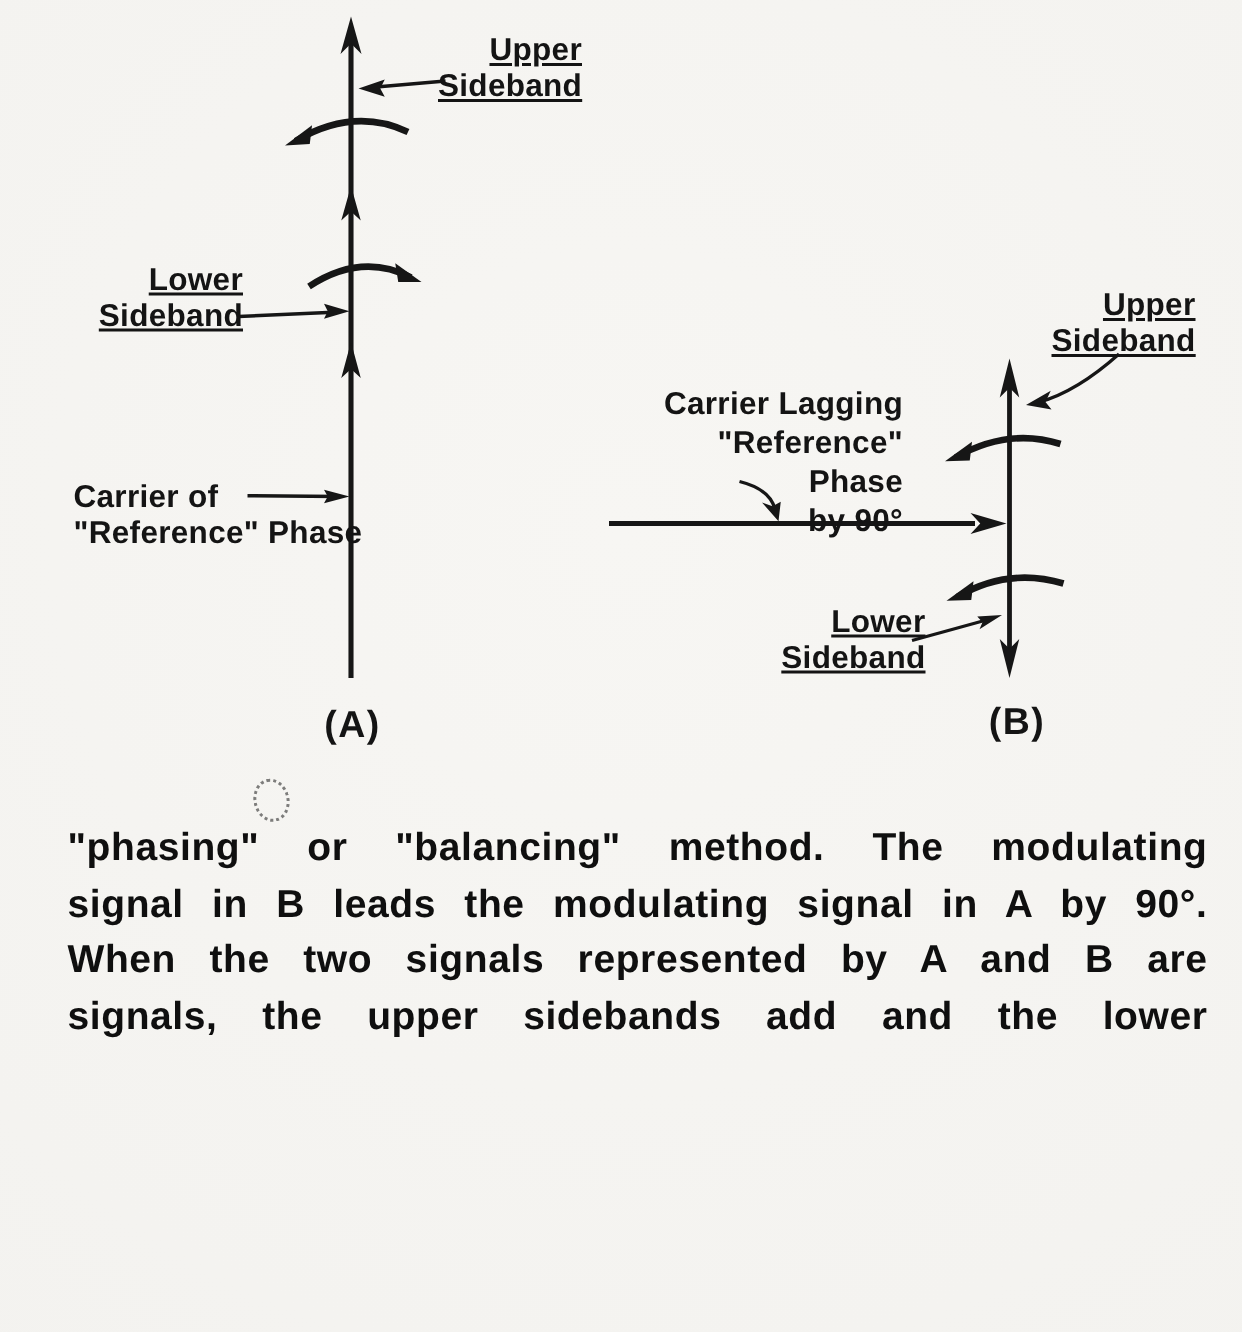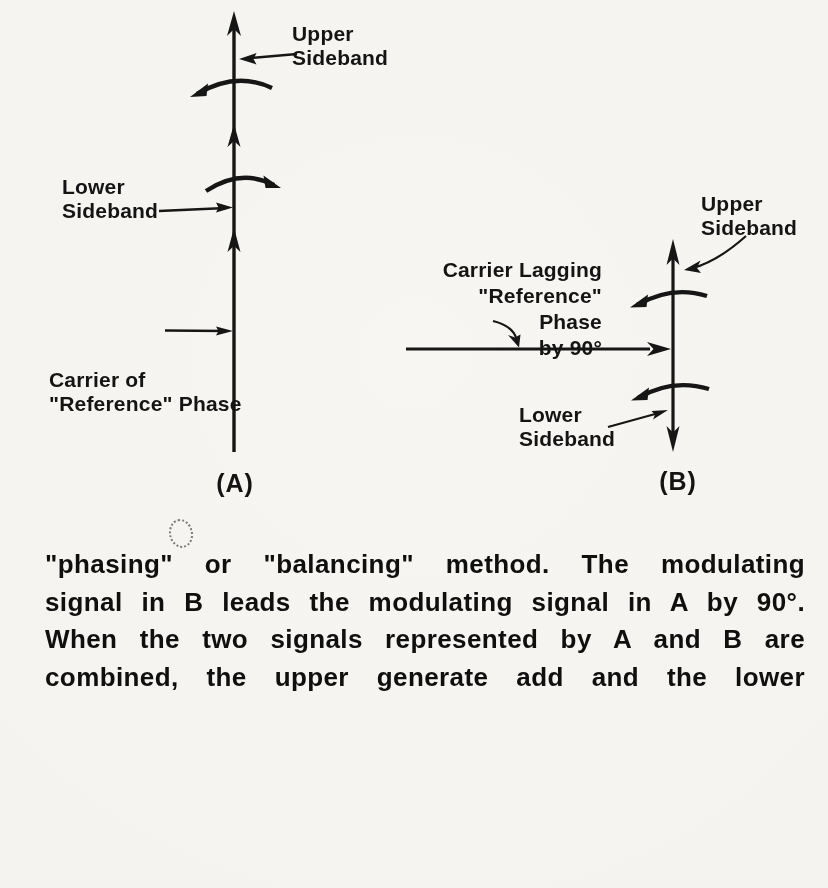--- a/index.html
+++ b/index.html
@@ -6,21 +6,21 @@
   .page{
     position:relative;width:828px;height:888px;overflow:hidden;
     background:radial-gradient(130% 120% at 50% 40%, #f7f6f3 0%, #f3f2ef 70%, #f0efec 100%);
     font-family:"Liberation Sans", sans-serif;color:#161616;
   }
   svg.art{position:absolute;left:0;top:0;}
   .lbl{
     position:absolute;font-weight:700;font-size:21px;line-height:24px;
     white-space:pre-line;color:#141414;letter-spacing:0.2px;
   }
-  .center{text-align:left;}
+  .center{text-align:right;text-decoration:underline;}
   .tag{
     position:absolute;font-weight:700;font-size:25px;letter-spacing:1px;
     text-align:center;color:#141414;
   }
   .cap{position:absolute;left:45px;top:546px;width:760px;color:#0f0f0f;}
   .cap-line{
     height:37.6px;line-height:37.6px;font-weight:700;font-size:26px;
     letter-spacing:0.4px;text-align:justify;text-align-last:justify;
     white-space:nowrap;overflow:visible;
   }
@@ -84,21 +84,21 @@
       <polygon points="668,410 651.5,411 655,414.8 653,419.5" stroke="none"></polygon>
     </g>
   </svg>
 
   <div class="lbl center" style="left:292px;top:22px;width:96px;">Upper
 Sideband</div>
 
   <div class="lbl center" style="left:62px;top:175px;width:100px;">Lower
 Sideband</div>
 
-  <div class="lbl" style="left:49px;top:320px;width:230px;margin-top:48px;">Carrier of
+  <div class="lbl" style="left:49px;top:320px;width:230px;">Carrier of
 "Reference" Phase</div>
 
   <div class="tag" style="left:209px;top:469px;width:52px;">(A)</div>
 
   <div class="lbl center" style="left:701px;top:192px;width:96px;">Upper
 Sideband</div>
 
   <div class="lbl" style="left:417px;top:257px;width:185px;line-height:26px;text-align:right;">Carrier Lagging
 "Reference" Phase
 by 90°</div>
@@ -107,16 +107,16 @@
 Sideband</div>
 
   <div class="tag" style="left:651px;top:467px;width:54px;">(B)</div>
 
   <div class="smudge"></div>
 
   <div class="cap">
     <div class="cap-line">"phasing" or "balancing" method. The modulating</div>
     <div class="cap-line">signal in B leads the modulating signal in A by 90°.</div>
     <div class="cap-line">When the two signals represented by A and B are</div>
-    <div class="cap-line">combined, the upper generate add and the lower</div>
+    <div class="cap-line">signals, the upper sidebands add and the lower</div>
   </div>
 
 </div>
 
 </body></html>

